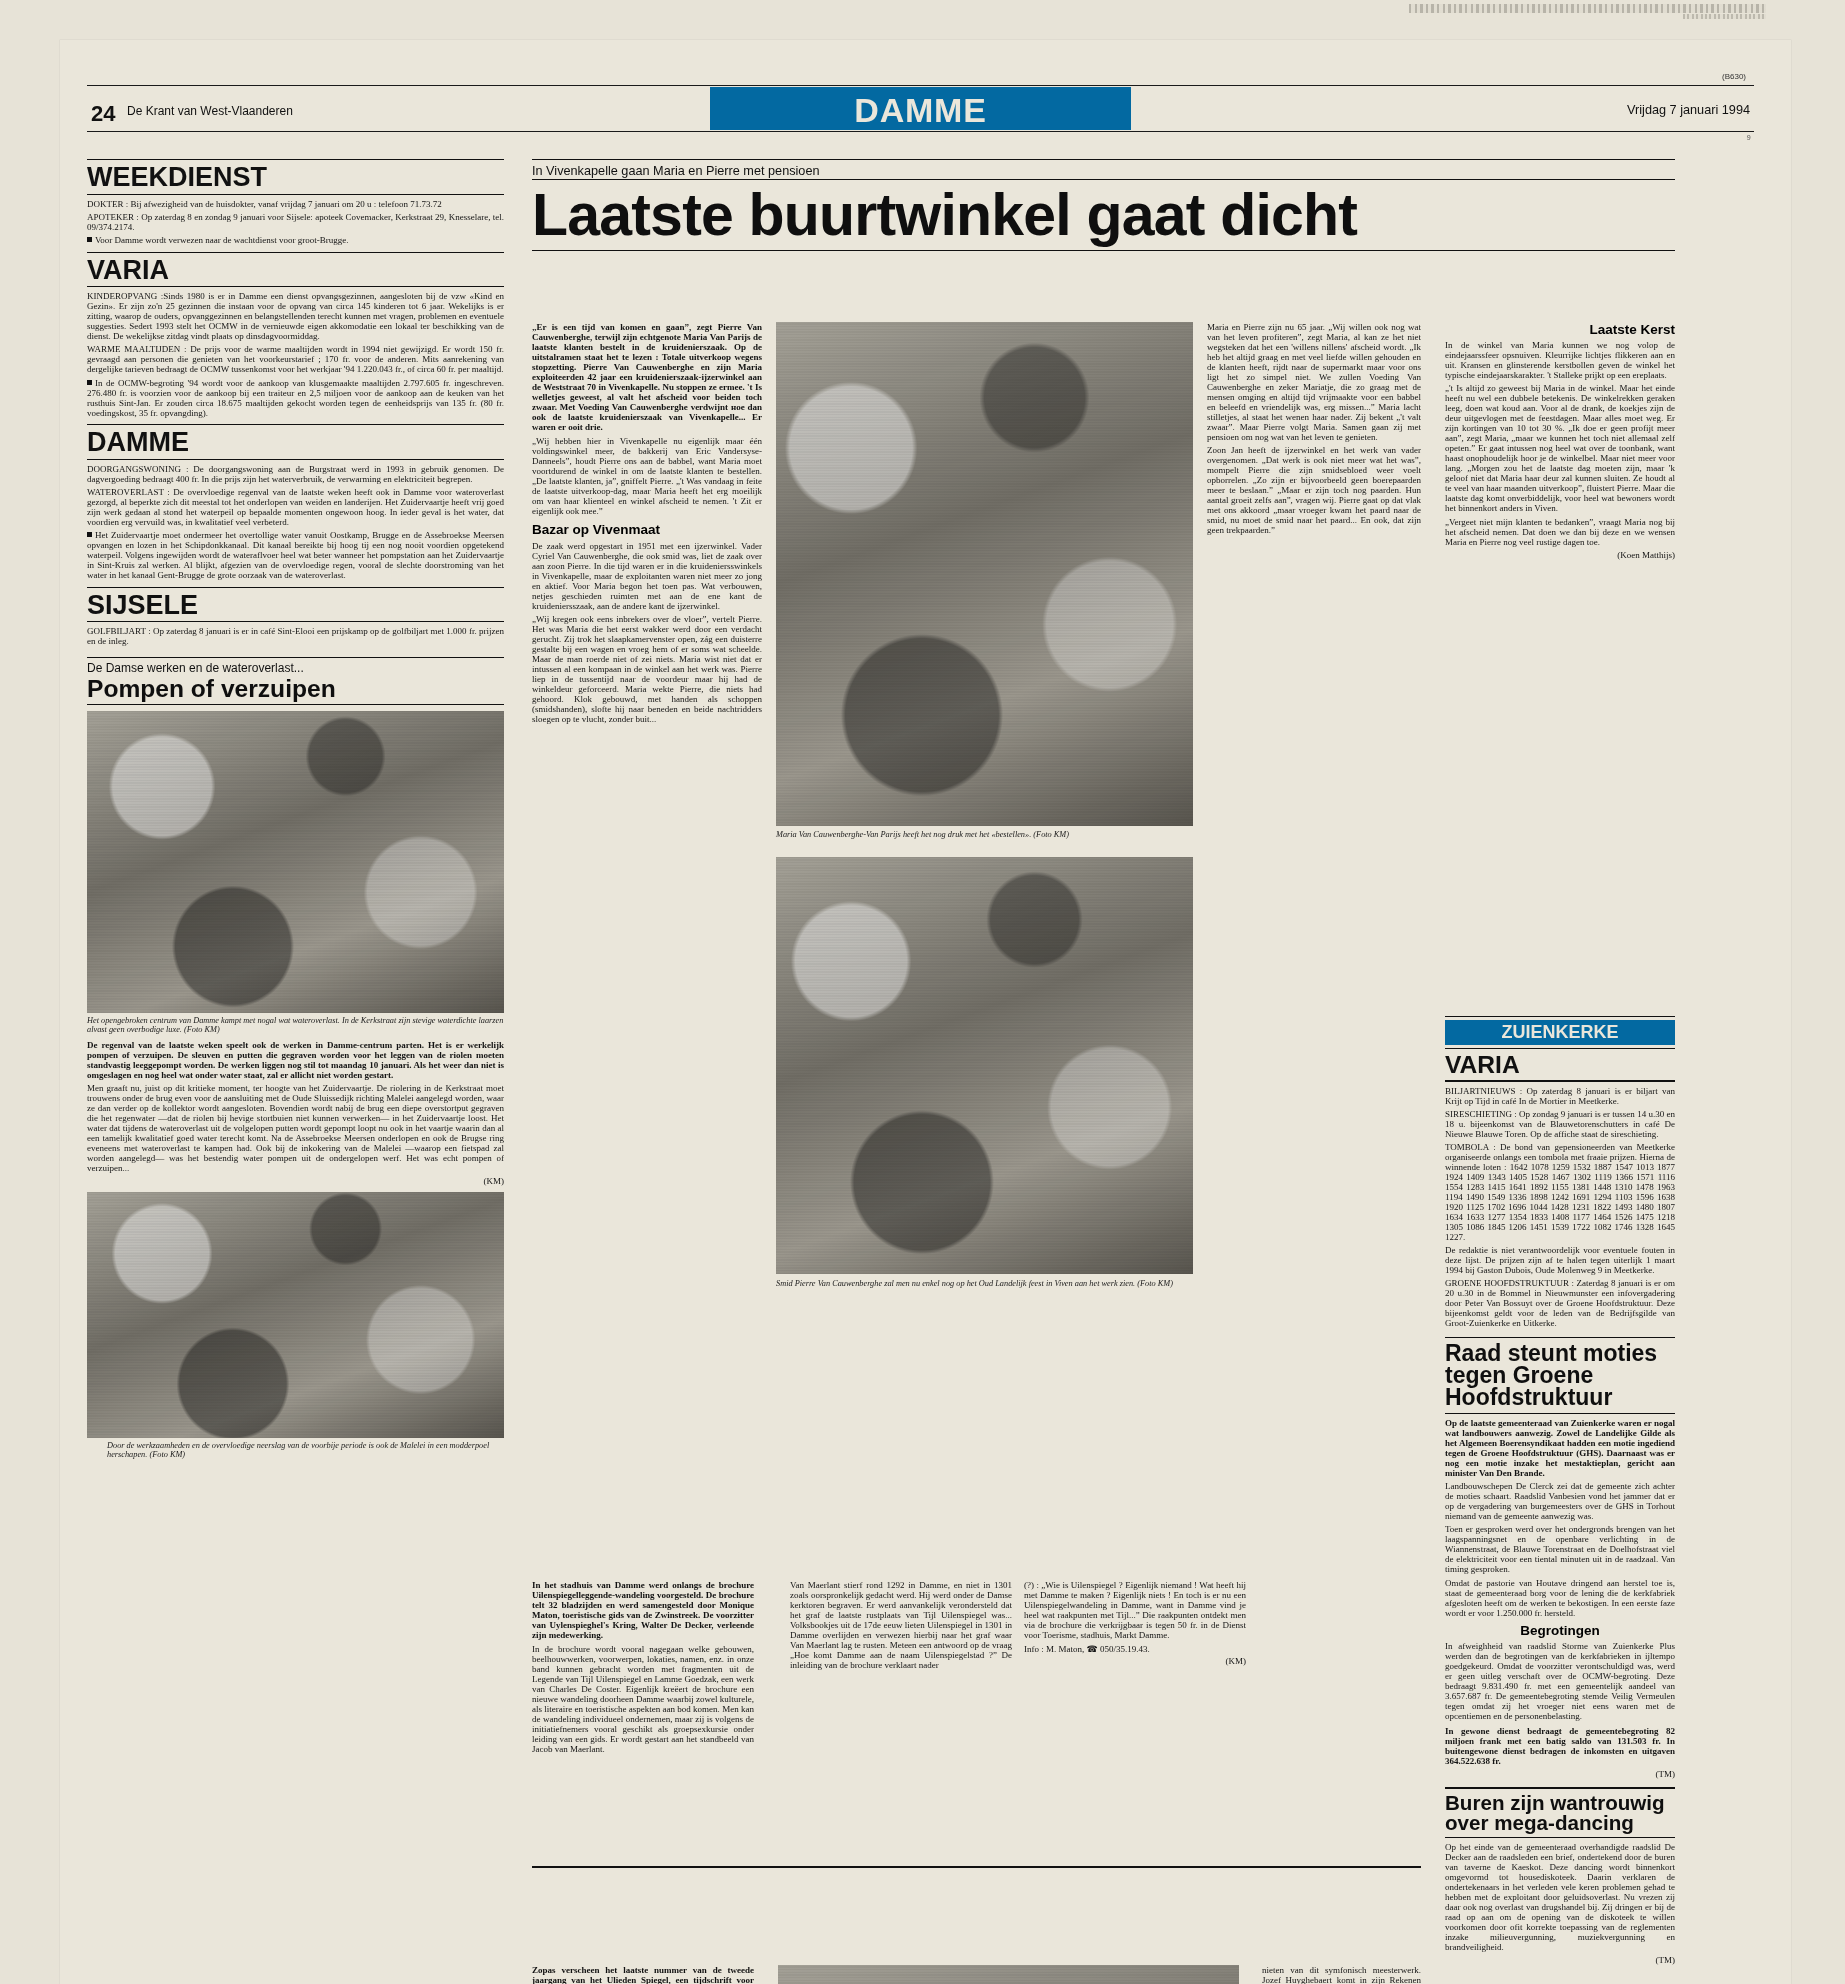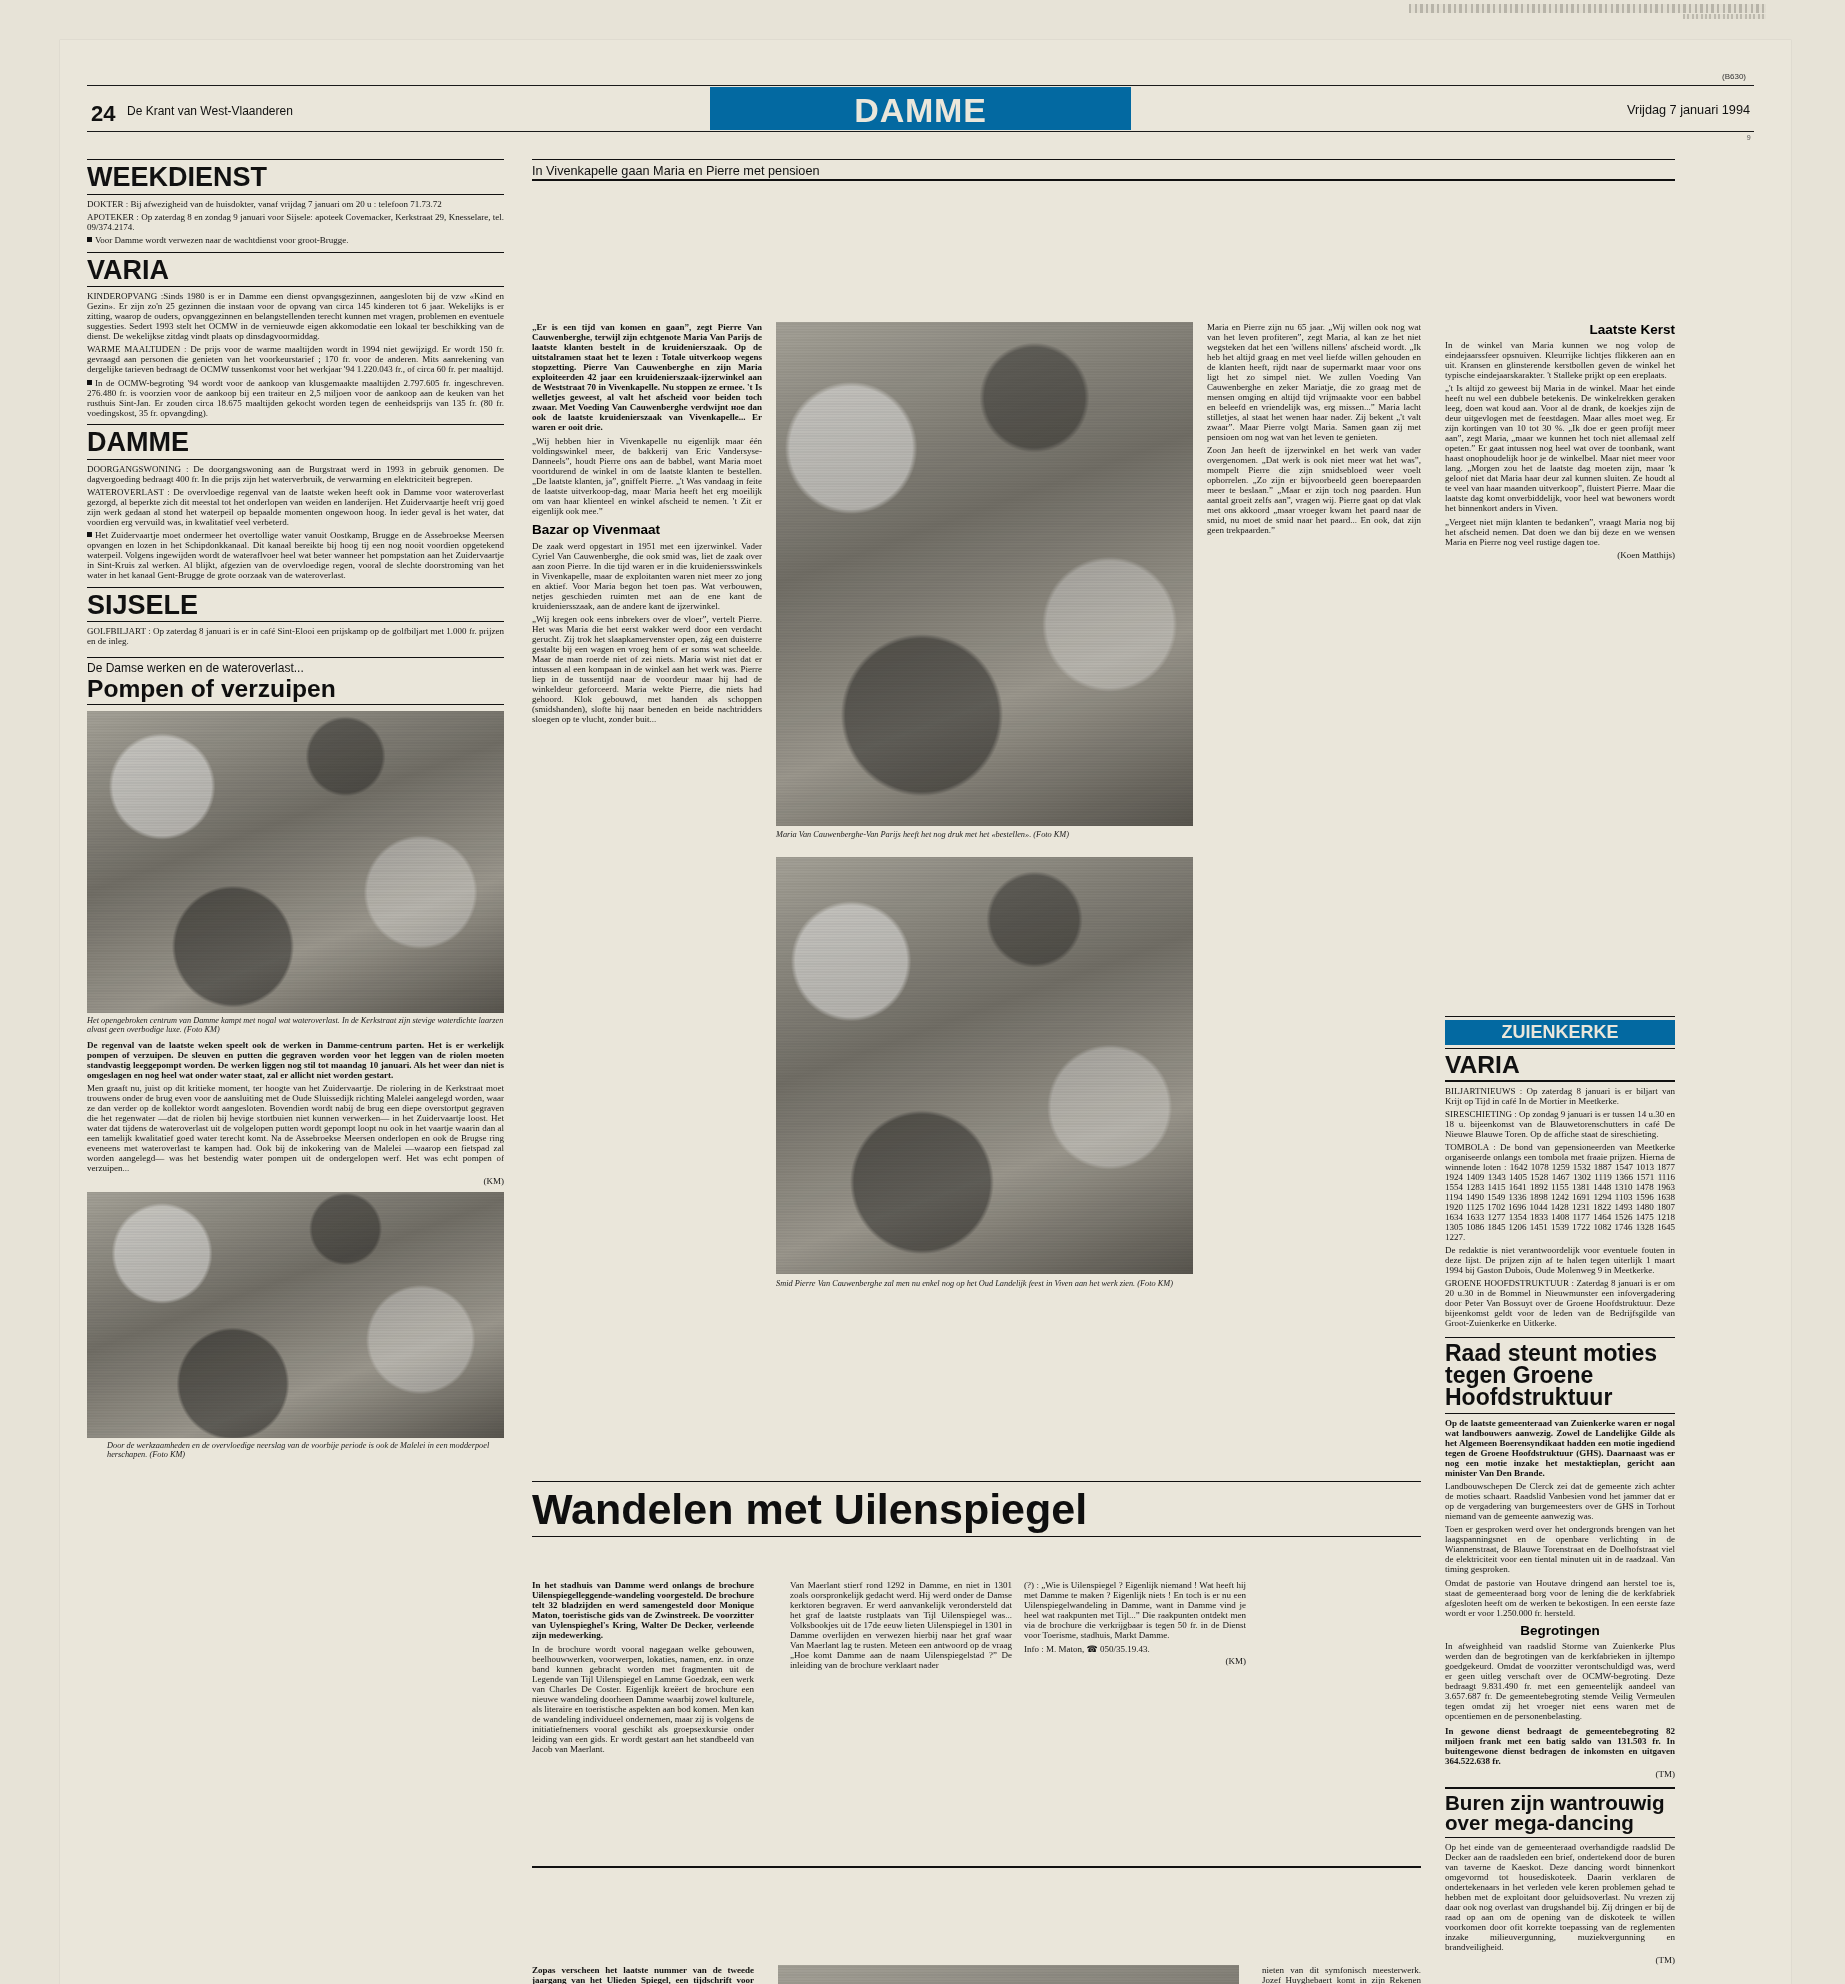--- a/index.html
+++ b/index.html
@@ -136,20 +136,21 @@
       <div class="grain"></div>
       <div class="grain2"></div>
     </div>
     <div class="caption" style="margin-top:3.2px;margin-left:20px;">Door de werkzaamheden en de overvloedige neerslag van de voorbije periode is ook de Malelei in een modderpoel herschapen. (Foto KM)</div>
   </div>
 
   <div class="col" style="left:532px;top:159px;width:1143px;">
     <div class="rule-thin"></div>
     <div class="kicker" style="margin:4px 0 1.6px 0;">In Vivenkapelle gaan Maria en Pierre met pensioen</div>
     <div class="rule-thin"></div>
+    <div class="headline" style="font-size:59px;margin:6.4px 0 7.1px 0;letter-spacing:-0.8px;">Laatste buurtwinkel gaat dicht</div>
     <div class="rule-thin"></div>
   </div>
 
   <div class="col" style="left:532px;top:322px;width:230px;">
     <div class="lead">„Er is een tijd van komen en gaan”, zegt Pierre Van Cauwenberghe, terwijl zijn echtgenote Maria Van Parijs de laatste klanten bestelt in de kruidenierszaak. Op de uitstalramen staat het te lezen : Totale uitverkoop wegens stopzetting. Pierre Van Cauwenberghe en zijn Maria exploiteerden 42 jaar een kruidenierszaak-ijzerwinkel aan de Weststraat 70 in Vivenkapelle. Nu stoppen ze ermee. 't Is welletjes geweest, al valt het afscheid voor beiden toch zwaar. Met Voeding Van Cauwenberghe verdwijnt ноe dan ook de laatste kruidenierszaak van Vivenkapelle... Er waren er ooit drie.</div>
     <div class="body" style="margin-top:4px;">„Wij hebben hier in Vivenkapelle nu eigenlijk maar één voldingswinkel meer, de bakkerij van Eric Vandersyse-Danneels”, houdt Pierre ons aan de babbel, want Maria moet voortdurend de winkel in om de laatste klanten te bestellen. „De laatste klanten, ja”, gniffelt Pierre. „'t Was vandaag in feite de laatste uitverkoop-dag, maar Maria heeft het erg moeilijk om van haar klienteel en winkel afscheid te nemen. 't Zit er eigenlijk ook mee.”</div>
     <div style="font-family:'Liberation Sans',sans-serif;font-weight:bold;font-size:13.5px;margin:6.4px 0 3.2px 0;">Bazar op Vivenmaat</div>
     <div class="body">De zaak werd opgestart in 1951 met een ijzerwinkel. Vader Cyriel Van Cauwenberghe, die ook smid was, liet de zaak over aan zoon Pierre. In die tijd waren er in die kruideniersswinkels in Vivenkapelle, maar de exploitanten waren niet meer zo jong en aktief. Voor Maria begon het toen pas. Wat verbouwen, netjes geschieden ruimten met aan de ene kant de kruideniersszaak, aan de andere kant de ijzerwinkel.</div>
     <div class="body" style="margin-top:3.2px;">„Wij kregen ook eens inbrekers over de vloer”, vertelt Pierre. Het was Maria die het eerst wakker werd door een verdacht gerucht. Zij trok het slaapkamervenster open, zág een duisterre gestalte bij een wagen en vroeg hem of er soms wat scheelde. Maar de man roerde niet of zei niets. Maria wist niet dat er intussen al een kompaan in de winkel aan het werk was. Pierre liep in de tussentijd naar de voordeur maar hij had de winkeldeur geforceerd. Maria wekte Pierre, die niets had gehoord. Klok gebouwd, met handen als schoppen (smidshanden), slofte hij naar beneden en beide nachtridders sloegen op te vlucht, zonder buit...</div>
   </div>
@@ -206,25 +207,20 @@
     <div class="body" style="margin-top:5px;font-weight:bold;">In gewone dienst bedraagt de gemeentebegroting 82 miljoen frank met een batig saldo van 131.503 fr. In buitengewone dienst bedragen de inkomsten en uitgaven 364.522.638 fr.</div>
     <div class="body" style="margin-top:2.4px;text-align:right;">(TM)</div>
 
     <div class="rule" style="margin-top:8.7px;"></div>
     <div class="headline" style="font-size:20.6px;margin:4.8px 0 4.8px 0;">Buren zijn wantrouwig over mega-dancing</div>
     <div class="rule-thin"></div>
     <div class="body" style="margin-top:4px;">Op het einde van de gemeenteraad overhandigde raadslid De Decker aan de raadsleden een brief, ondertekend door de buren van taverne de Kaeskot. Deze dancing wordt binnenkort omgevormd tot housediskoteek. Daarin verklaren de ondertekenaars in het verleden vele keren problemen gehad te hebben met de exploitant door geluidsoverlast. Nu vrezen zij daar ook nog overlast van drugshandel bij. Zij dringen er bij de raad op aan om de opening van de diskoteek te willen voorkomen door ofit korrekte toepassing van de reglementen inzake milieuvergunning, muziekvergunning en brandveiligheid.</div>
     <div class="body" style="margin-top:2.4px;text-align:right;">(TM)</div>
   </div>
 
-  <div class="col" style="left:532px;top:1481px;width:889px;">
-    <div class="rule"></div>
-    <div class="headline" style="font-size:43px;margin:6.4px 0 6.4px 0;">Wandelen met Uilenspiegel</div>
-    <div class="rule-thin"></div>
-  </div>
   <div class="col" style="left:532px;top:1580px;width:222px;">
     <div class="lead">In het stadhuis van Damme werd onlangs de brochure Uilenspiegelleggende-wandeling voorgesteld. De brochure telt 32 bladzijden en werd samengesteld door Monique Maton, toeristische gids van de Zwinstreek. De voorzitter van Uylenspieghel's Kring, Walter De Decker, verleende zijn medewerking.</div>
     <div class="body" style="margin-top:4px;">In de brochure wordt vooral nagegaan welke gebouwen, beelhouwwerken, voorwerpen, lokaties, namen, enz. in onze band kunnen gebracht worden met fragmenten uit de Legende van Tijl Uilenspiegel en Lamme Goedzak, een werk van Charles De Coster. Eigenlijk kreëert de brochure een nieuwe wandeling doorheen Damme waarbij zowel kulturele, als literaire en toeristische aspekten aan bod komen. Men kan de wandeling individueel ondernemen, maar zij is volgens de initiatiefnemers vooral geschikt als groepsexkursie onder leiding van een gids. Er wordt gestart aan het standbeeld van Jacob van Maerlant.</div>
   </div>
   <div class="col" style="left:790px;top:1580px;width:222px;">
     <div class="body">Van Maerlant stierf rond 1292 in Damme, en niet in 1301 zoals oorspronkelijk gedacht werd. Hij werd onder de Damse kerktoren begraven. Er werd aanvankelijk verondersteld dat het graf de laatste rustplaats van Tijl Uilenspiegel was... Volksbookjes uit de 17de eeuw lieten Uilenspiegel in 1301 in Damme overlijden en verwezen hierbij naar het graf waar Van Maerlant lag te rusten. Meteen een antwoord op de vraag „Hoe komt Damme aan de naam Uilenspiegelstad ?” De inleiding van de brochure verklaart nader</div>
   </div>
   <div class="col" style="left:1024px;top:1580px;width:222px;">
     <div class="body">(?) : „Wie is Uilenspiegel ? Eigenlijk niemand ! Wat heeft hij met Damme te maken ? Eigenlijk niets ! En toch is er nu een Uilenspiegelwandeling in Damme, want in Damme vind je heel wat raakpunten met Tijl...” Die raakpunten ontdekt men via de brochure die verkrijgbaar is tegen 50 fr. in de Dienst voor Toerisme, stadhuis, Markt Damme.</div>
     <div class="body" style="margin-top:4px;">Info : M. Maton, ☎ 050/35.19.43.</div>

